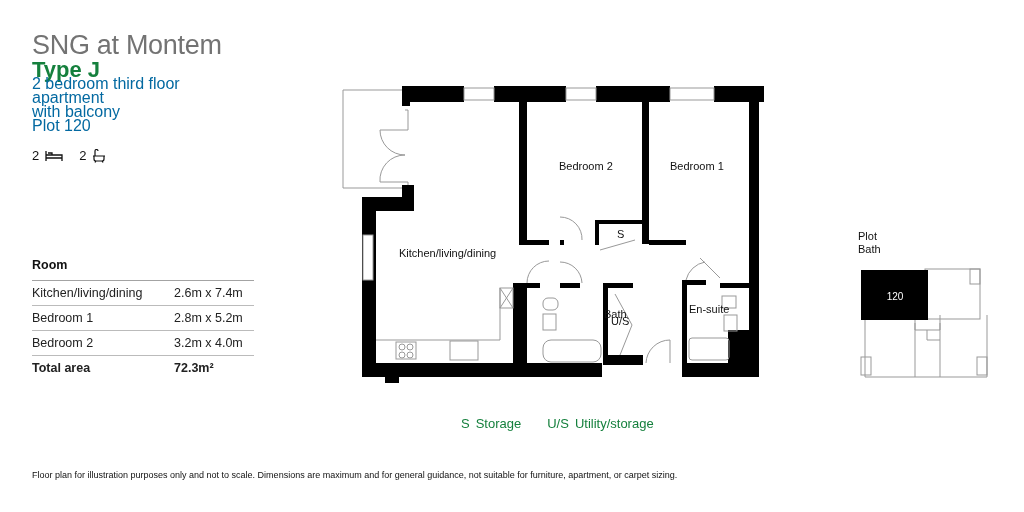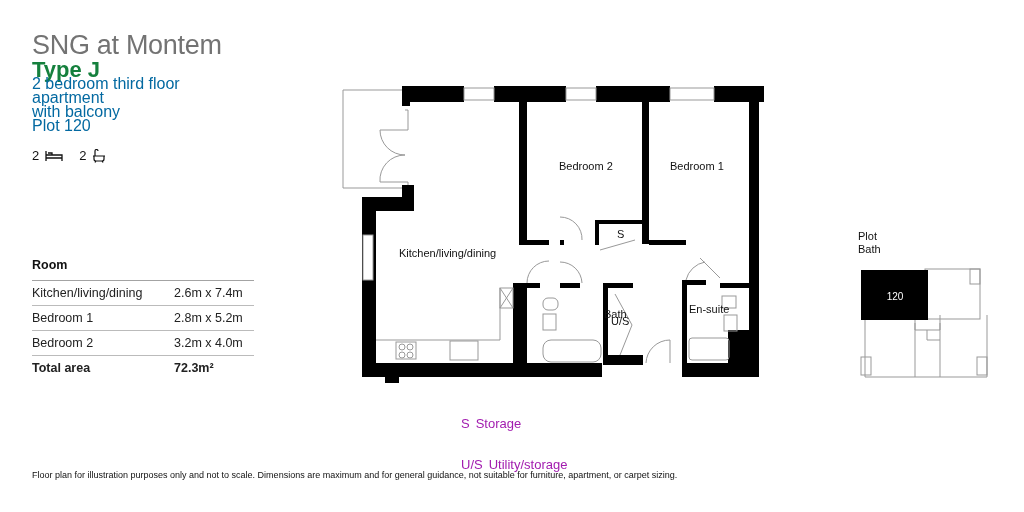--- a/index.html
+++ b/index.html
@@ -10,21 +10,21 @@
   .type { left:32px; top:57px; font-size:22px; font-weight:bold; color:#15803d; }
   .desc { left:32px; top:77px; font-size:16px; color:#0369a1; line-height:14px; width:220px; }
   .icons { left:32px; top:148px; font-size:13px; color:#111; display:flex; align-items:center; gap:6px; }
   .icons svg { display:block; }
   .room-table { left:32px; top:256px; width:222px; font-size:12.5px; }
   .room-table .hdr { font-weight:bold; height:24px; line-height:18px; border-bottom:1px solid #a3a3a3; }
   .room-table .row { display:flex; height:24px; line-height:24px; border-bottom:1px solid #bbb; color:#222; }
   .room-table .row.total { font-weight:bold; border-bottom:none;justify-content:center; }
   .room-table .c1 { width:142px; }
   .room-table .c2 { flex:1; }
-  .legend { left:461px; top:416px; font-size:13px; color:#a21caf; display:flex; gap:26px;flex-direction:column; }
+  .legend { left:461px; top:416px; font-size:13px; color:#15803d; display:flex; gap:26px; }
   .legend span.k { margin-right:6px; }
   .disclaimer { left:32px; top:470px; font-size:9px; color:#111; }
   .keyplan-label { left:858px; top:230px; font-size:11px; line-height:13px; color:#111; }
   .plan-label { font-size:11px; color:#111; position:absolute; white-space:nowrap; }
   svg text { font-family:"Liberation Sans", "DejaVu Sans", sans-serif; }
 </style>
 </head>
 <body>
 
 <div class="abs dev-name">SNG at Montem</div>

